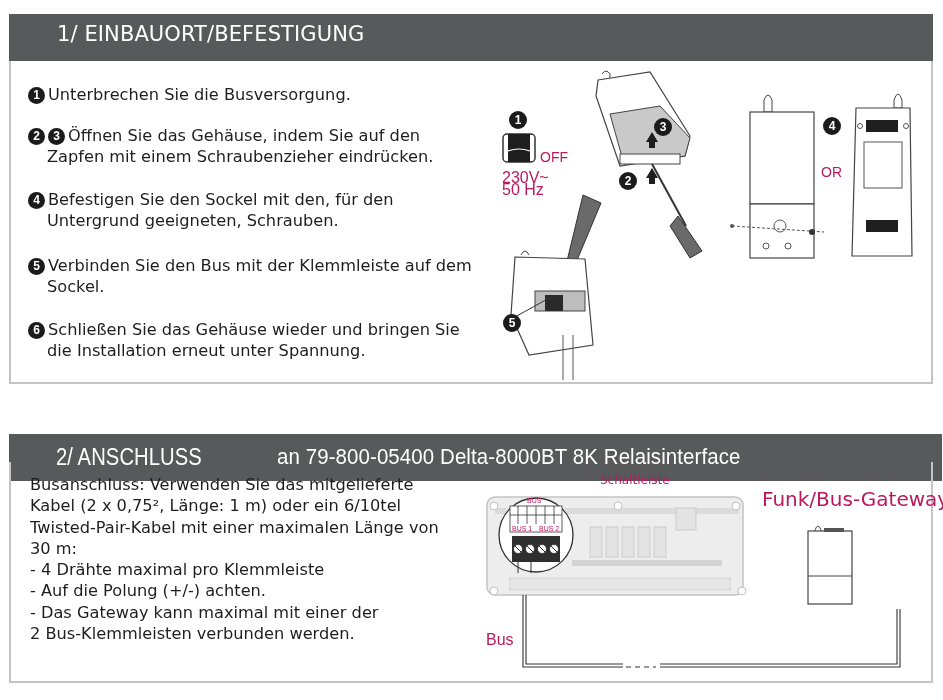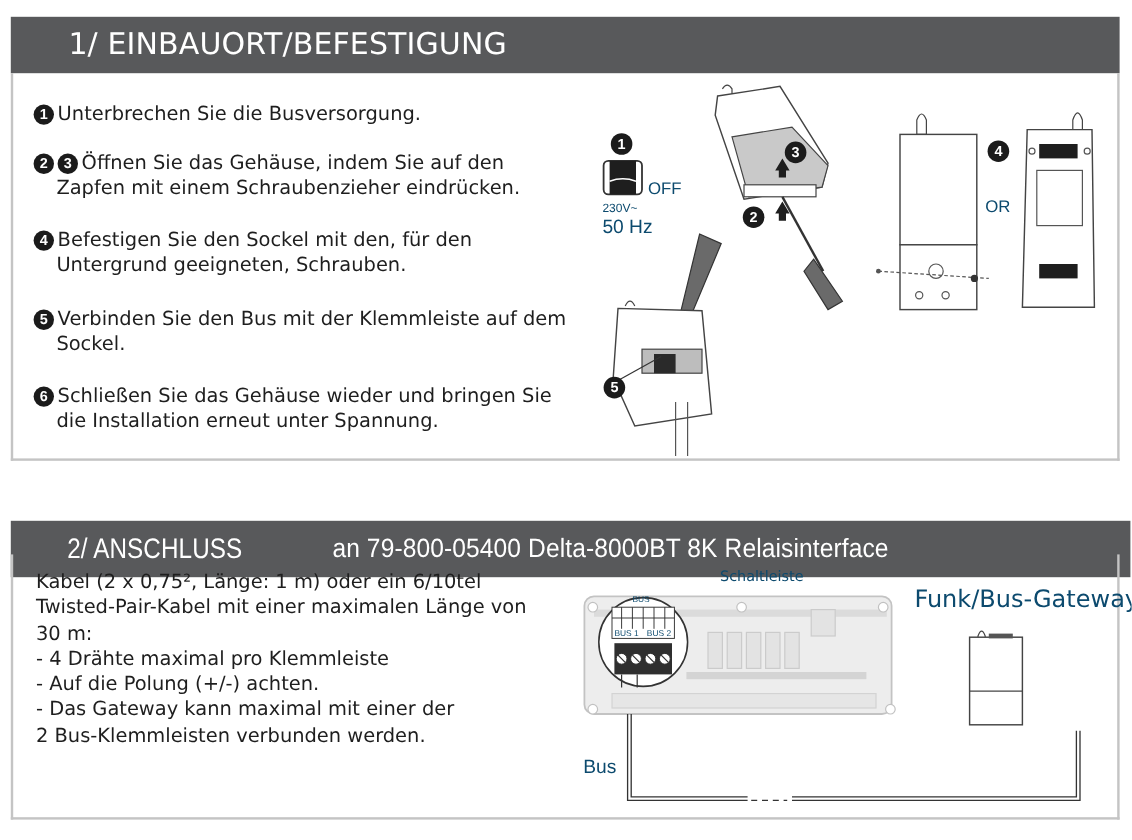--- a/index.html
+++ b/index.html
@@ -5,31 +5,31 @@
   html, body { margin:0; padding:0; background:#ffffff; }
   body { width:943px; height:700px; position:relative; overflow:hidden;
          font-family:"DejaVu Sans", sans-serif; color:#1e1e1e; }
   .frame { position:absolute; left:9px; width:507px; border:2px solid #c4c4c4; border-top:none; box-sizing:border-box; }
   .header { position:absolute; left:9px; width:508px; background:#58595b; color:#fff; }
   #h1 { top:14px; height:47px; width:924px; }
   #f1 { top:61px; height:323px; width:924px; }
   #h2 { top:434px; height:47px; width:933px; }
   #f2 { top:462px; height:221px; width:924px; }
   .header .t { position:absolute; top:8px; font-size:24.5px; letter-spacing:0.1px; white-space:nowrap; }
-  #h1 .t { left:48px; font-family:"DejaVu Sans", sans-serif; font-size:25px; }
+  #h1 .t { left:48px; font-family:"DejaVu Sans", sans-serif; font-size:21px; }
   #h2 .t1 { left:47px; top:10px; font-family:"Liberation Sans", sans-serif; font-size:23.5px; transform:scaleX(0.86); transform-origin:left; }
   #h2 .t2 { left:268px; top:10px; font-family:"Liberation Sans", sans-serif; font-size:22px; transform:scaleX(0.93); transform-origin:left; }
 
   .step { position:absolute; left:28px; font-size:16.2px; line-height:21px; white-space:nowrap; }
   .step .ind { display:block; padding-left:19px; }
   .num { display:inline-block; width:17px; height:17px; border-radius:50%; background:#1b1b1b; color:#fff;
          font-size:12px; line-height:17px; text-align:center; font-weight:bold; vertical-align:1px; margin-right:3px;
          font-family:"Liberation Sans", sans-serif; }
   .p2 { position:absolute; left:30px; top:474px; font-size:16.2px; line-height:21.3px; white-space:nowrap; }
-  .lbl { position:absolute; font-family:"Liberation Sans", sans-serif; white-space:nowrap; color:#0c4a6e; }
+  .lbl { position:absolute; font-family:"Liberation Sans", sans-serif; white-space:nowrap; color:#be185d; }
   svg { position:absolute; overflow:visible; }
 </style>
 </head>
 <body>
 
 <div class="header" id="h1">
   <span class="t">1/ EINBAUORT/BEFESTIGUNG</span>
 </div>
 <div class="frame" id="f1"></div>
 
@@ -54,21 +54,21 @@
 </div>
 
 <div>
   <span class="num" style="position:absolute;left:509px;top:111px;width:18px;height:18px;line-height:18px;">1</span>
   <svg style="left:500px;top:131px" width="40" height="36">
     <rect x="3" y="3" width="32" height="28" rx="4" fill="#fff" stroke="#333" stroke-width="1.5"></rect>
     <rect x="8" y="3" width="22" height="28" fill="#1e1e1e"></rect>
     <path d="M8 20 Q19 16 30 20" stroke="#fff" stroke-width="1.2" fill="none"></path>
   </svg>
   <span class="lbl" style="left:540px;top:149px;font-size:14px">OFF</span>
-  <span class="lbl" style="left:502px;top:169px;font-size:10px">230V~</span>
+  <span class="lbl" style="left:502px;top:169px;font-size:16px">230V~</span>
   <span class="lbl" style="left:502px;top:181px;font-size:16px">50 Hz</span>
 </div>
 
 <svg style="left:590px;top:66px" width="130" height="190">
   <path d="M12 8 q4 -6 8 0 l0 6" fill="#fff" stroke="#444" stroke-width="1"></path>
   <path d="M8 14 L60 6 L100 70 L95 90 L30 100 L6 30 Z" fill="#fff" stroke="#444" stroke-width="1.2"></path>
   <path d="M20 48 L70 40 L100 72 L95 90 L34 98 Z" fill="#c9c9c9" stroke="#444" stroke-width="1"></path>
   <rect x="30" y="88" width="60" height="10" fill="#fff" stroke="#444" stroke-width="1"></rect>
   <path d="M62 98 L96 160" stroke="#333" stroke-width="2"></path>
   <path d="M88 150 L112 185 L100 192 L80 160 Z" fill="#6a6a6a" stroke="#333" stroke-width="1"></path>
@@ -114,20 +114,21 @@
 </svg>
 <span class="num" style="position:absolute;left:503px;top:314px;width:18px;height:18px;line-height:18px;">5</span>
 
 <div class="header" id="h2">
   <span class="t t1">2/ ANSCHLUSS</span>
   <span class="t t2">an 79-800-05400   Delta-8000BT  8K Relaisinterface</span>
 </div>
 <div class="frame" id="f2"></div>
 
 <div class="p2">
+  <div>Busanschluss: Verwenden Sie das mitgelieferte</div>
   <div>Kabel (2 x 0,75², Länge: 1 m) oder ein 6/10tel</div>
   <div>Twisted-Pair-Kabel mit einer maximalen Länge von</div>
   <div>30 m:</div>
   <div>- 4 Drähte maximal pro Klemmleiste</div>
   <div>- Auf die Polung (+/-) achten.</div>
   <div>- Das Gateway kann maximal mit einer der</div>
   <div>2 Bus-Klemmleisten verbunden werden.</div>
 </div>
 
 <span class="lbl" style="left:600px;top:473px;font-size:12px;font-family:'DejaVu Sans',sans-serif">Schaltleiste</span>

